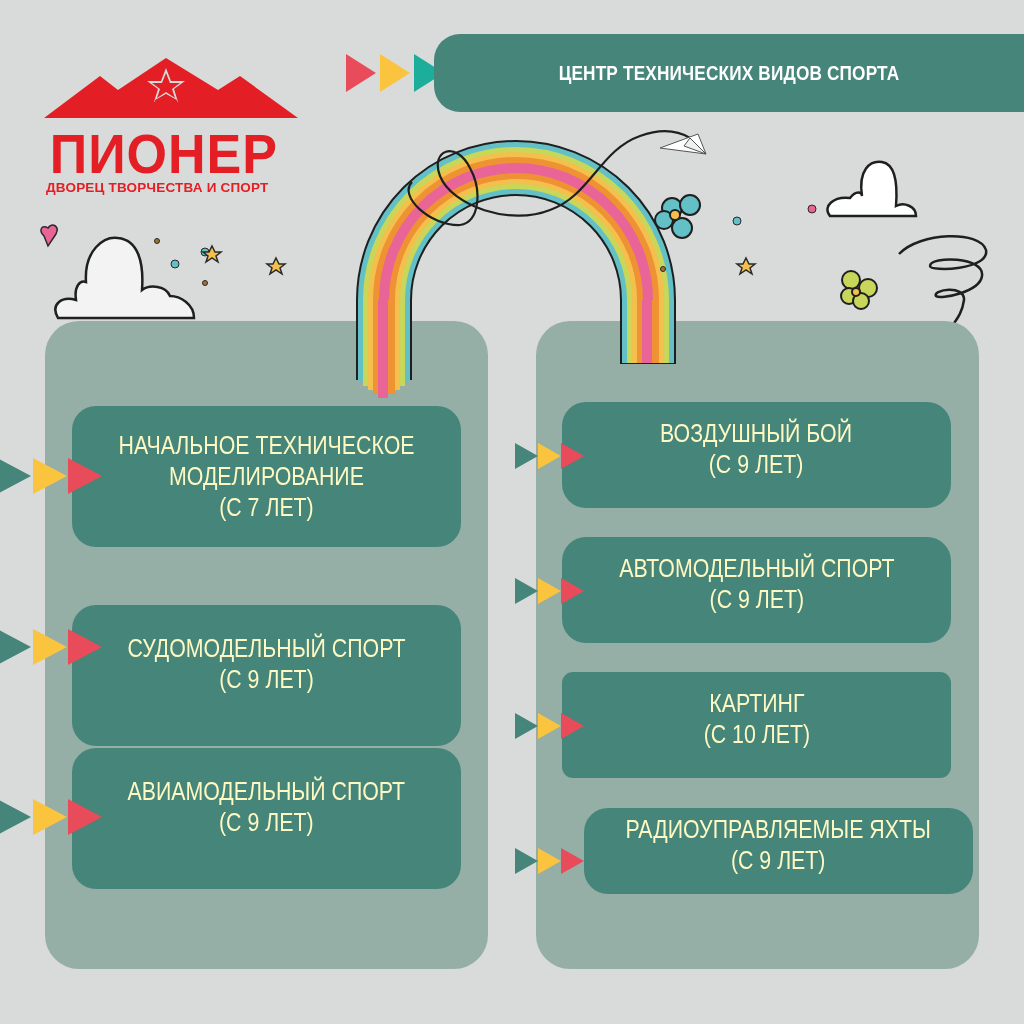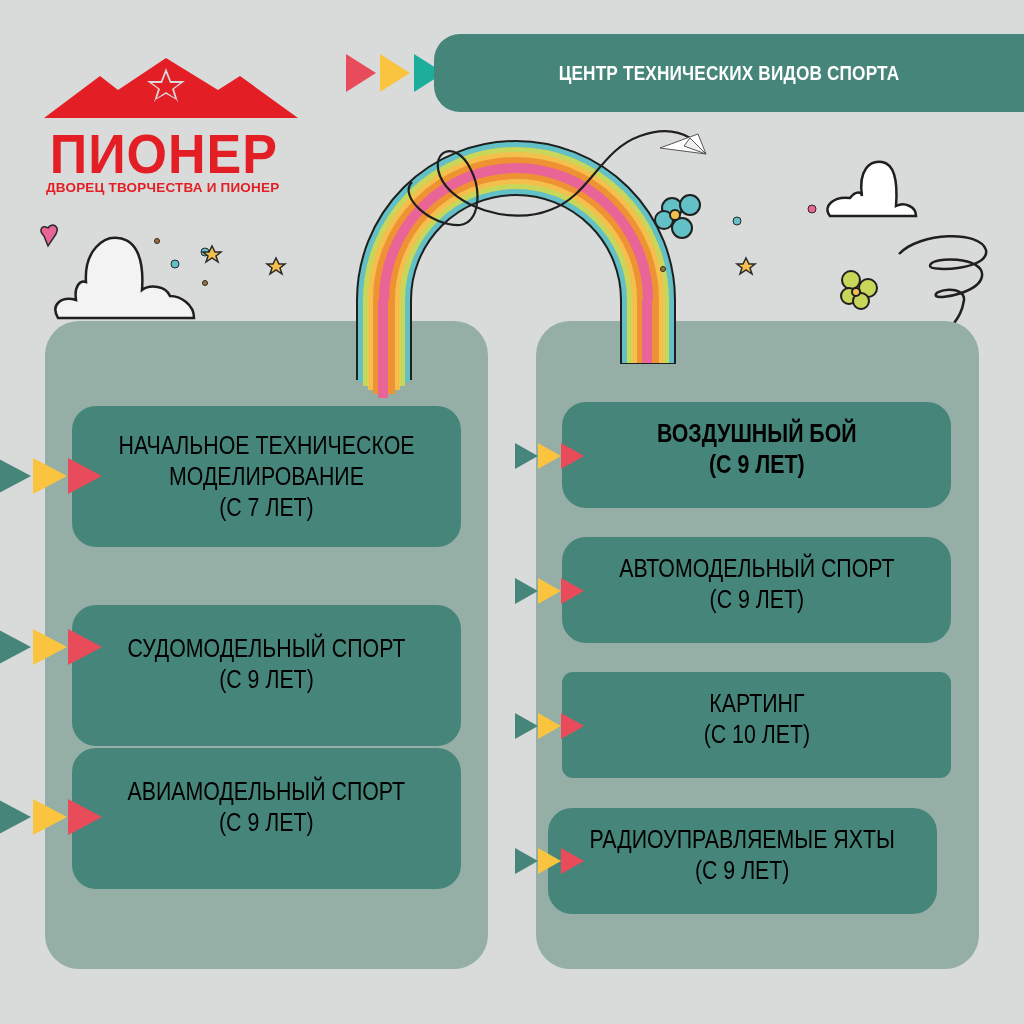--- a/index.html
+++ b/index.html
@@ -38,42 +38,42 @@
   }
 
   
   .panel { background: #95aea6; border-radius: 34px; }
   .panel-left { left: 45px; top: 321px; width: 443px; height: 648px; }
   .panel-right { left: 536px; top: 321px; width: 443px; height: 648px; }
 
   .card {
     position: absolute; background: #46857a; border-radius: 24px;
     display: flex; align-items: center; justify-content: center; text-align: center;
-    color: #000000; font-size: 26px; line-height: 31px; font-weight: 400;
+    color: #fef9c3; font-size: 26px; line-height: 31px; font-weight: 400;
   }
   .card-text { transform: scaleX(0.82); white-space: nowrap; display: block; }
   .card-text span { display: block; }
 
   .arrows { position: absolute; }
   .tri { position: absolute; width: 0; height: 0;
     border-top-style: solid; border-bottom-style: solid; border-left-style: solid;
     border-top-color: transparent; border-bottom-color: transparent; }
 </style>
 </head>
 <body>
 
 <div class="abs logo">
   <svg width="270" height="70" viewBox="0 0 270 70" style="position:absolute;left:0;top:0">
     <polygon points="4,64 60,22 78,36 126,4 178,36 200,22 258,64" fill="#e31e24"></polygon>
     <polygon points="126,14 131,27 145,27 134,35 138,48 126,40 114,48 118,35 107,27 121,27" fill="#d9dbda"></polygon>
     <polygon points="126,19 130,29 140,29 132,35 135,44 126,38 117,44 120,35 112,29 122,29" fill="#e31e24"></polygon>
     <polygon points="115,46 126,40 137,46 133,64 119,64" fill="#e31e24"></polygon>
   </svg>
   <div class="logo-title">ПИОНЕР</div>
-  <div class="logo-sub">ДВОРЕЦ ТВОРЧЕСТВА И ПИОНЕР</div>
+  <div class="logo-sub">ДВОРЕЦ ТВОРЧЕСТВА И СПОРТ</div>
 </div>
 
 <div class="abs" style="left:346px;top:54px;width:110px;height:40px;">
   <div class="tri" style="left:0;top:0;border-top-width:19px;border-bottom-width:19px;border-left-width:30px;border-left-color:#e84c5a;"></div>
   <div class="tri" style="left:34px;top:0;border-top-width:19px;border-bottom-width:19px;border-left-width:30px;border-left-color:#fac43f;"></div>
   <div class="tri" style="left:68px;top:0;border-top-width:19px;border-bottom-width:19px;border-left-width:30px;border-left-color:#1cae9a;"></div>
 </div>
 
 <div class="abs banner">
   <div class="banner-text">ЦЕНТР ТЕХНИЧЕСКИХ ВИДОВ СПОРТА</div>
@@ -174,39 +174,39 @@
     <span>(С 9 ЛЕТ)</span>
   </div>
 </div>
 <div class="card" style="left:72px;top:748px;width:389px;height:141px;">
   <div class="card-text" style="margin-top:-24px">
     <span>АВИАМОДЕЛЬНЫЙ СПОРТ</span>
     <span>(С 9 ЛЕТ)</span>
   </div>
 </div>
 
-<div class="card" style="left:562px;top:402px;width:389px;height:106px;font-weight:bold;">
+<div class="card" style="left:562px;top:402px;width:389px;height:106px;">
   <div class="card-text" style="margin-top:-12px">
     <span>ВОЗДУШНЫЙ БОЙ</span>
     <span>(С 9 ЛЕТ)</span>
   </div>
 </div>
 <div class="card" style="left:562px;top:537px;width:389px;height:106px;">
   <div class="card-text" style="margin-top:-12px">
     <span>АВТОМОДЕЛЬНЫЙ СПОРТ</span>
     <span>(С 9 ЛЕТ)</span>
   </div>
 </div>
 <div class="card" style="left:562px;top:672px;width:389px;height:106px;border-radius:11px;">
   <div class="card-text" style="margin-top:-12px">
     <span>КАРТИНГ</span>
     <span>(С 10 ЛЕТ)</span>
   </div>
 </div>
-<div class="card" style="left:548px;top:808px;width:389px;height:106px;">
+<div class="card" style="left:584px;top:808px;width:389px;height:86px;">
   <div class="card-text" style="margin-top:-12px">
     <span>РАДИОУПРАВЛЯЕМЫЕ ЯХТЫ</span>
     <span>(С 9 ЛЕТ)</span>
   </div>
 </div>
 
 <div class="arrows" style="left:0;top:458px;width:104px;height:38px;">
   <div class="tri" style="left:-3px;top:0;border-top-width:18px;border-bottom-width:18px;border-left-width:34px;border-left-color:#46857a;"></div>
   <div class="tri" style="left:33px;top:0;border-top-width:18px;border-bottom-width:18px;border-left-width:34px;border-left-color:#fac43f;"></div>
   <div class="tri" style="left:68px;top:0;border-top-width:18px;border-bottom-width:18px;border-left-width:34px;border-left-color:#e84c5a;"></div>

